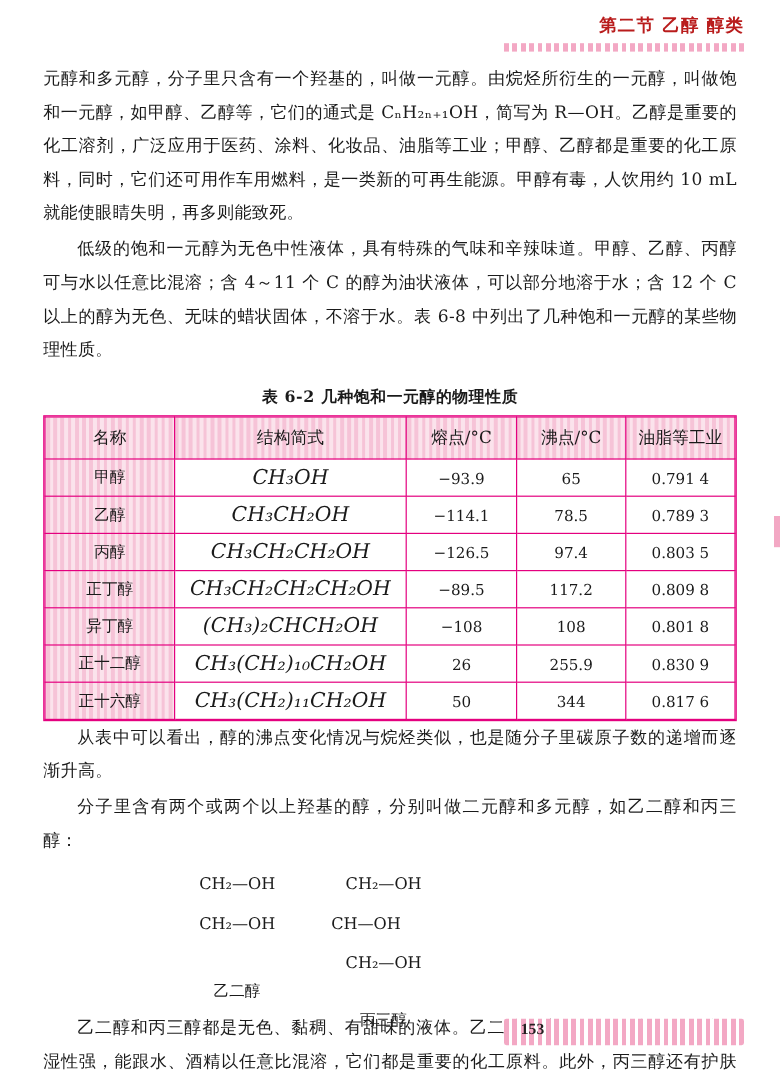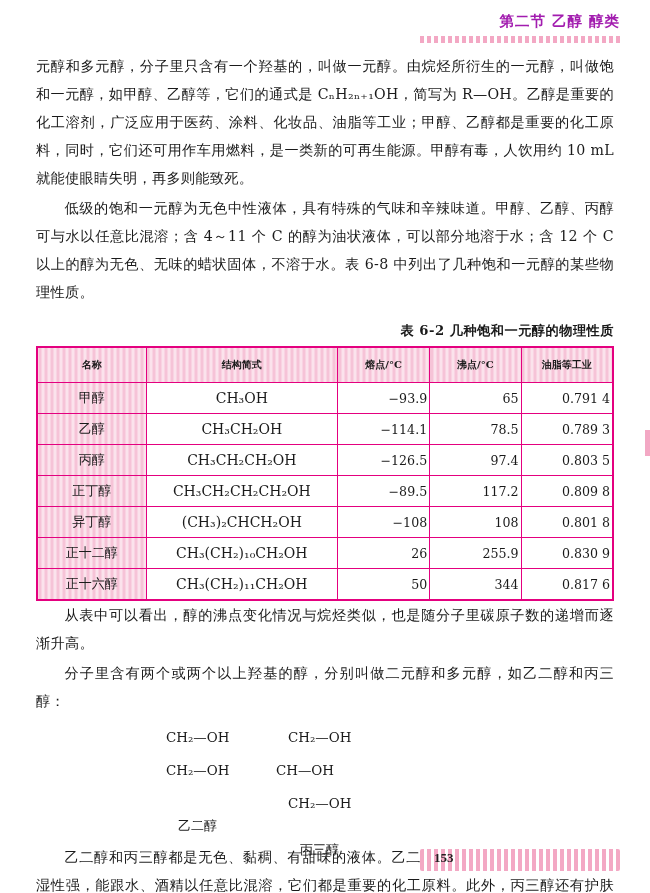--- a/index.html
+++ b/index.html
@@ -19,21 +19,21 @@
   
   .page-header {
     position: absolute;
     top: 12px;
     right: 30px;
     text-align: right;
   }
   .header-title {
     font-size: 14.5px;
     font-weight: bold;
-    color: #a21caf;
+    color: #b91c1c;
     letter-spacing: 1px;
     white-space: nowrap;
   }
   .header-rule {
     margin-top: 5px;
     width: 200px;
     height: 7px;
     background:
       repeating-linear-gradient(90deg,
         #f3a8c4 0px, #f3a8c4 4px,
@@ -58,21 +58,21 @@
   }
   p.indent {
     text-indent: 2em;
   }
 
   
   .table-caption {
     margin: 16px 0 6px 0;
     font-size: 13.2px;
     font-weight: bold;
-    text-align: right;
+    text-align: center;
     letter-spacing: 0.5px;
   }
   .tbl-wrap {
     border: 1.6px solid #e4007f;
     padding: 0;
     width: 100%;
     box-sizing: border-box;
   }
   table.props {
     border-collapse: collapse;
@@ -83,34 +83,34 @@
     border: 0.8px solid #e4007f;
     text-align: center;
     padding: 4px 2px;
     height: 22px;
   }
   table.props thead th {
     background:
       repeating-linear-gradient(90deg,
         #f6c3d7 0px, #f6c3d7 3px,
         #fbe3ec 3px, #fbe3ec 6px);
-    font-weight: bold;
-    font-size: 10px;
+    font-weight: normal;
+    font-size: 14px;
     height: 26px;
   }
   table.props tbody td.name {
     background:
       repeating-linear-gradient(90deg,
         #f6c3d7 0px, #f6c3d7 3px,
         #fbe3ec 3px, #fbe3ec 6px);
     font-size: 13px;
     width: 110px;
   }
-  table.props td.formula { width: 190px; font-size: 14px; }
-  table.props td.num { width: 90px; text-align: right; }
+  table.props td.formula { width: 190px; font-size: 17px; font-style: italic; }
+  table.props td.num { width: 90px; }
 
   
   .struct-block {
     margin: 10px 0 0 0;
     position: relative;
     height: 118px;
     text-align: right;
   }
   .struct {
     position: absolute;

